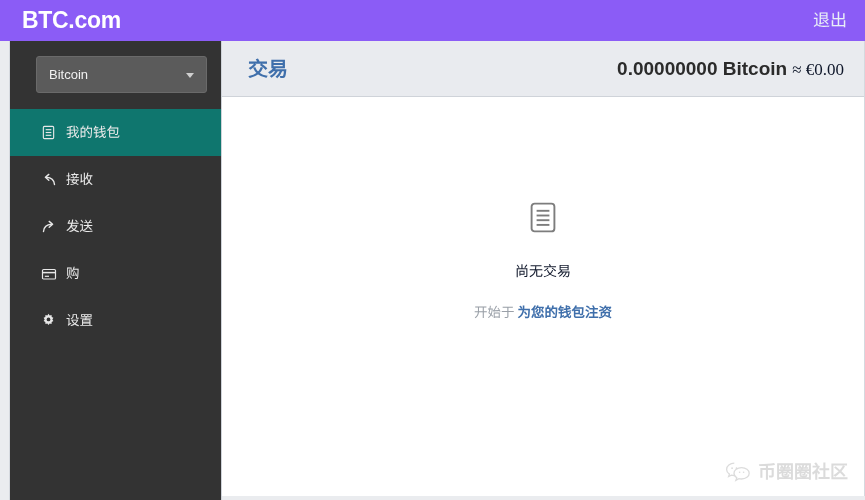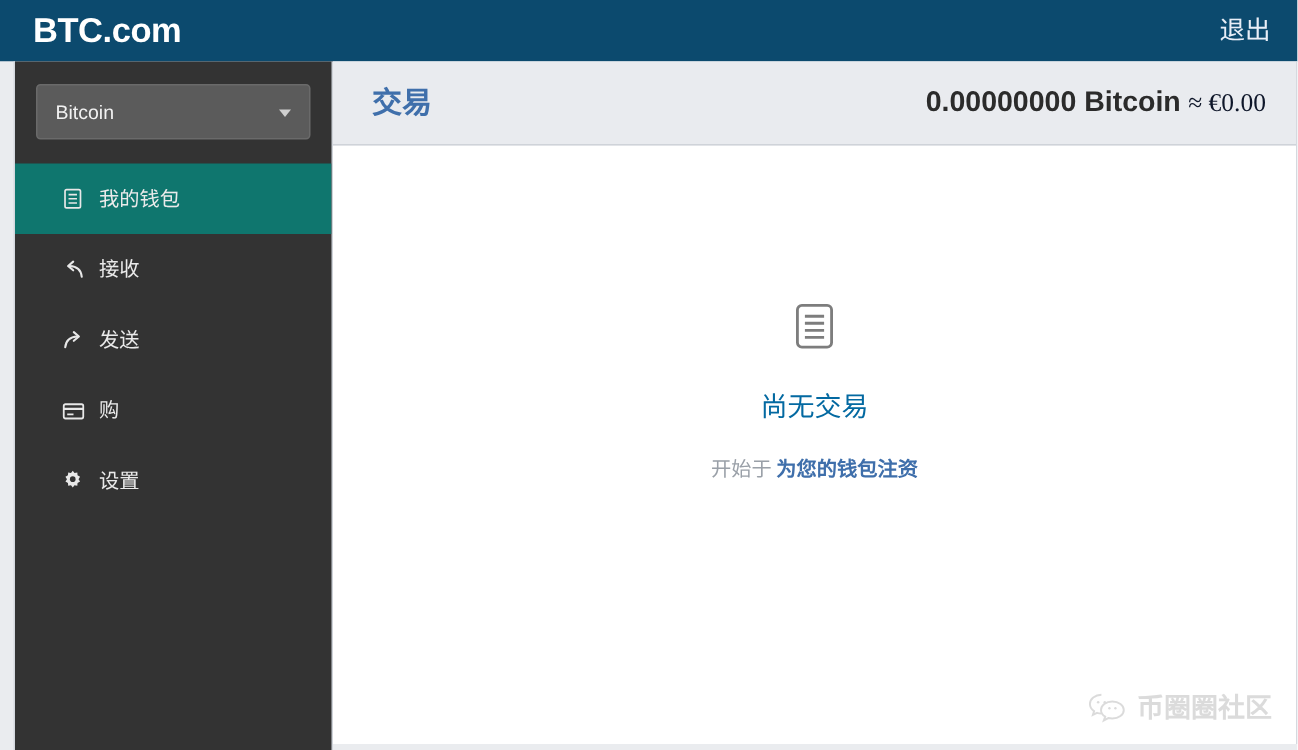--- a/index.html
+++ b/index.html
@@ -24,21 +24,21 @@
     box-sizing: border-box;
   }
 
   
   .topbar {
     position: absolute;
     top: 0;
     left: 0;
     width: 865px;
     height: 41px;
-    background: #0c4a6e;
+    background: #8b5cf6;
     box-sizing: border-box;
   }
   .brand {
     position: absolute;
     left: 22px;
     top: 5px;
     font-size: 23px;
     font-weight: bold;
     color: #ffffff;
     letter-spacing: -0.3px;
@@ -85,20 +85,21 @@
     box-sizing: border-box;
   }
   .coin-select {
     position: relative;
     height: 37px;
     background: #5b5b5b;
     border: 1px solid #6a6a6a;
     border-radius: 3px;
     box-sizing: border-box;
     cursor: pointer;
+    margin-left: 12px;
   }
   .coin-select-label {
     position: absolute;
     left: 12px;
     top: 9px;
     font-size: 13px;
     color: #f2f2f2;
     line-height: 18px;
   }
   .caret {
@@ -206,22 +207,22 @@
   }
   .empty-icon {
     display: block;
     margin: 0 auto 26px auto;
     width: 26px;
     height: 31px;
     color: #7d7d7d;
   }
   .empty-icon svg { display: block; }
   .empty-title {
-    font-size: 18px;
-    color: #0369a1;
+    font-size: 14px;
+    color: #0f172a;
     line-height: 25px;
     margin-bottom: 19px;
   }
   .empty-sub {
     font-size: 13.5px;
     color: #9aa0a8;
     line-height: 19px;
   }
   .empty-link {
     color: #3f6fab;

